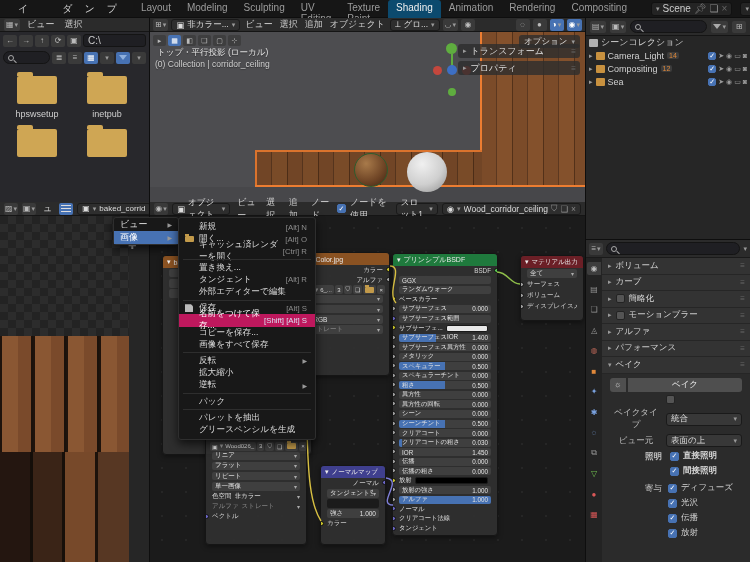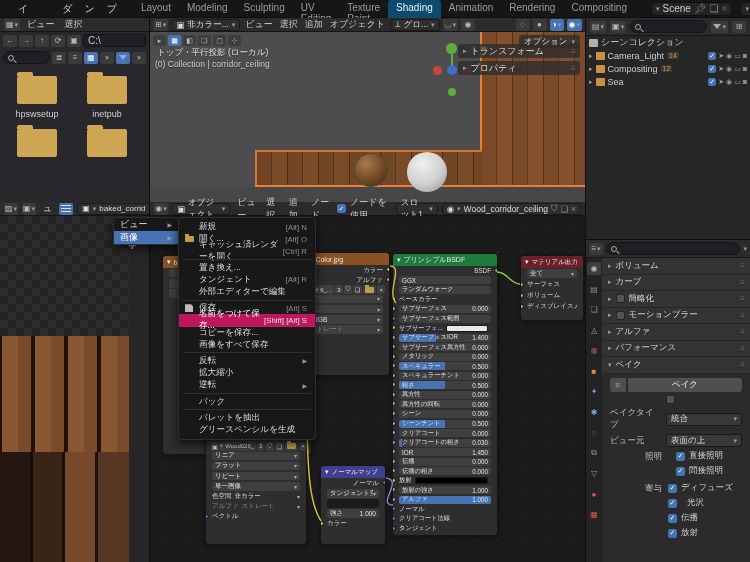--- a/index.html
+++ b/index.html
@@ -133,21 +133,21 @@
   .ptabs { position:absolute; left:0; top:18px; width:16px; bottom:0; background:#232323; display:flex; flex-direction:column; align-items:center; padding-top:4px; gap:7.5px; font-size:8px; }
   .ptab { width:14px; height:13px; display:flex; align-items:center; justify-content:center; border-radius:2px 0 0 2px; }
   .ptab.active { background:#3d3d3d; }
   .pbody { position:absolute; left:16px; top:18px; right:0; bottom:0; }
   .panel-h { display:flex; align-items:center; gap:4px; background:#333333; border-bottom:1px solid #262626; height:16.5px; padding:0 6px; color:#d8d8d8; }
   .panel-h .grip { margin-left:auto; }
   .bake-btn-row { display:flex; gap:2px; padding:4px 8px 2px; }
   .bake-ico { width:16px; height:14px; background:#4f4f4f; border-radius:3px 0 0 3px; display:flex; align-items:center; justify-content:center; font-size:8px; }
   .bake-btn { flex:1; height:14px; background:#4f4f4f; border-radius:0 3px 3px 0; display:flex; align-items:center; justify-content:center; color:#eee; }
   .prow { display:flex; align-items:center; gap:4px; padding:1.5px 8px; }
-  .prow .lab { width:52px; text-align:left; color:#c0c0c0; flex:0 0 auto; }
+  .prow .lab { width:52px; text-align:center; color:#c0c0c0; flex:0 0 auto; }
   .prow .dd { flex:1; height:13px; background:#383838; }
   .chkline { display:flex; align-items:center; gap:4px; padding:1.5px 0 1.5px 64px; color:#d0d0d0; }
   .subhead { display:flex; align-items:center; gap:4px; padding:3px 6px; color:#d8d8d8; }
 
   svg.wires { position:absolute; left:0; top:0; pointer-events:none; z-index:5; }
   .z10 { z-index:10; }
 </style>
 </head>
 <body>
 
@@ -1014,21 +1014,21 @@
             <span class="carat" style="margin-left:auto;">▾</span>
           </span>
       </div>
       <div class="prow">
         <span class="lab">ビュー元</span>
         <span class="dd">
             <span>表面の上</span>
             <span class="carat" style="margin-left:auto;">▾</span>
           </span>
       </div>
-      <div style="display:flex; padding-left:26px; gap:14px;">
+      <div style="display:flex; padding-left:26px; gap:8px;font-weight:bold;">
         <span style="width:34px; text-align:right; color:#c0c0c0; padding-top:2px;">照明</span>
         <div>
 
             <div style="display:flex; align-items:center; gap:4px; padding:1.5px 0;">
               <span class="chk on">✓</span>
               <span>直接照明</span>
             </div>
 
             <div style="display:flex; align-items:center; gap:4px; padding:1.5px 0;">
               <span class="chk on">✓</span>
@@ -1038,21 +1038,21 @@
       </div>
       <div style="display:flex; padding-left:26px; gap:6px; margin-top:2px;">
         <span style="width:34px; text-align:right; color:#c0c0c0; padding-top:2px;">寄与</span>
         <div>
 
             <div style="display:flex; align-items:center; gap:4px; padding:1.5px 0;">
               <span class="chk on">✓</span>
               <span>ディフューズ</span>
             </div>
 
-            <div style="display:flex; align-items:center; gap:10px; padding:1.5px 0;">
+            <div style="display:flex; align-items:center; gap:4px; padding:1.5px 0;">
               <span class="chk on">✓</span>
               <span>光沢</span>
             </div>
 
             <div style="display:flex; align-items:center; gap:4px; padding:1.5px 0;">
               <span class="chk on">✓</span>
               <span>伝播</span>
             </div>
 
             <div style="display:flex; align-items:center; gap:4px; padding:1.5px 0;">

